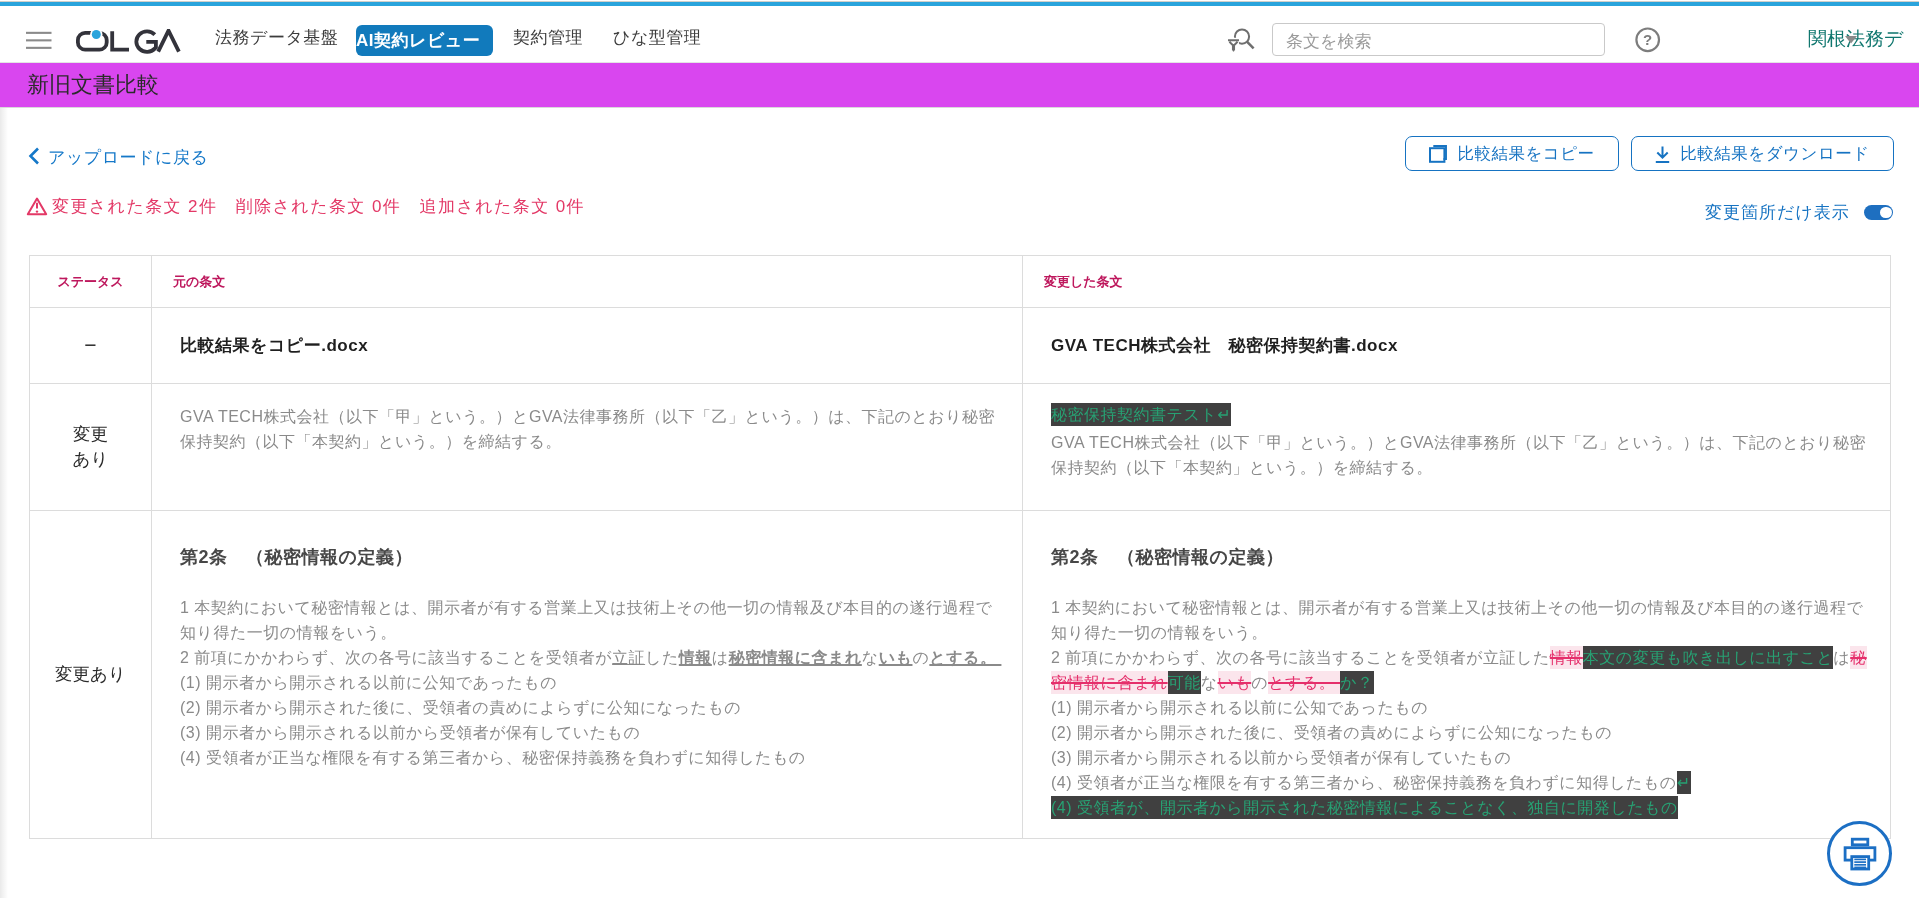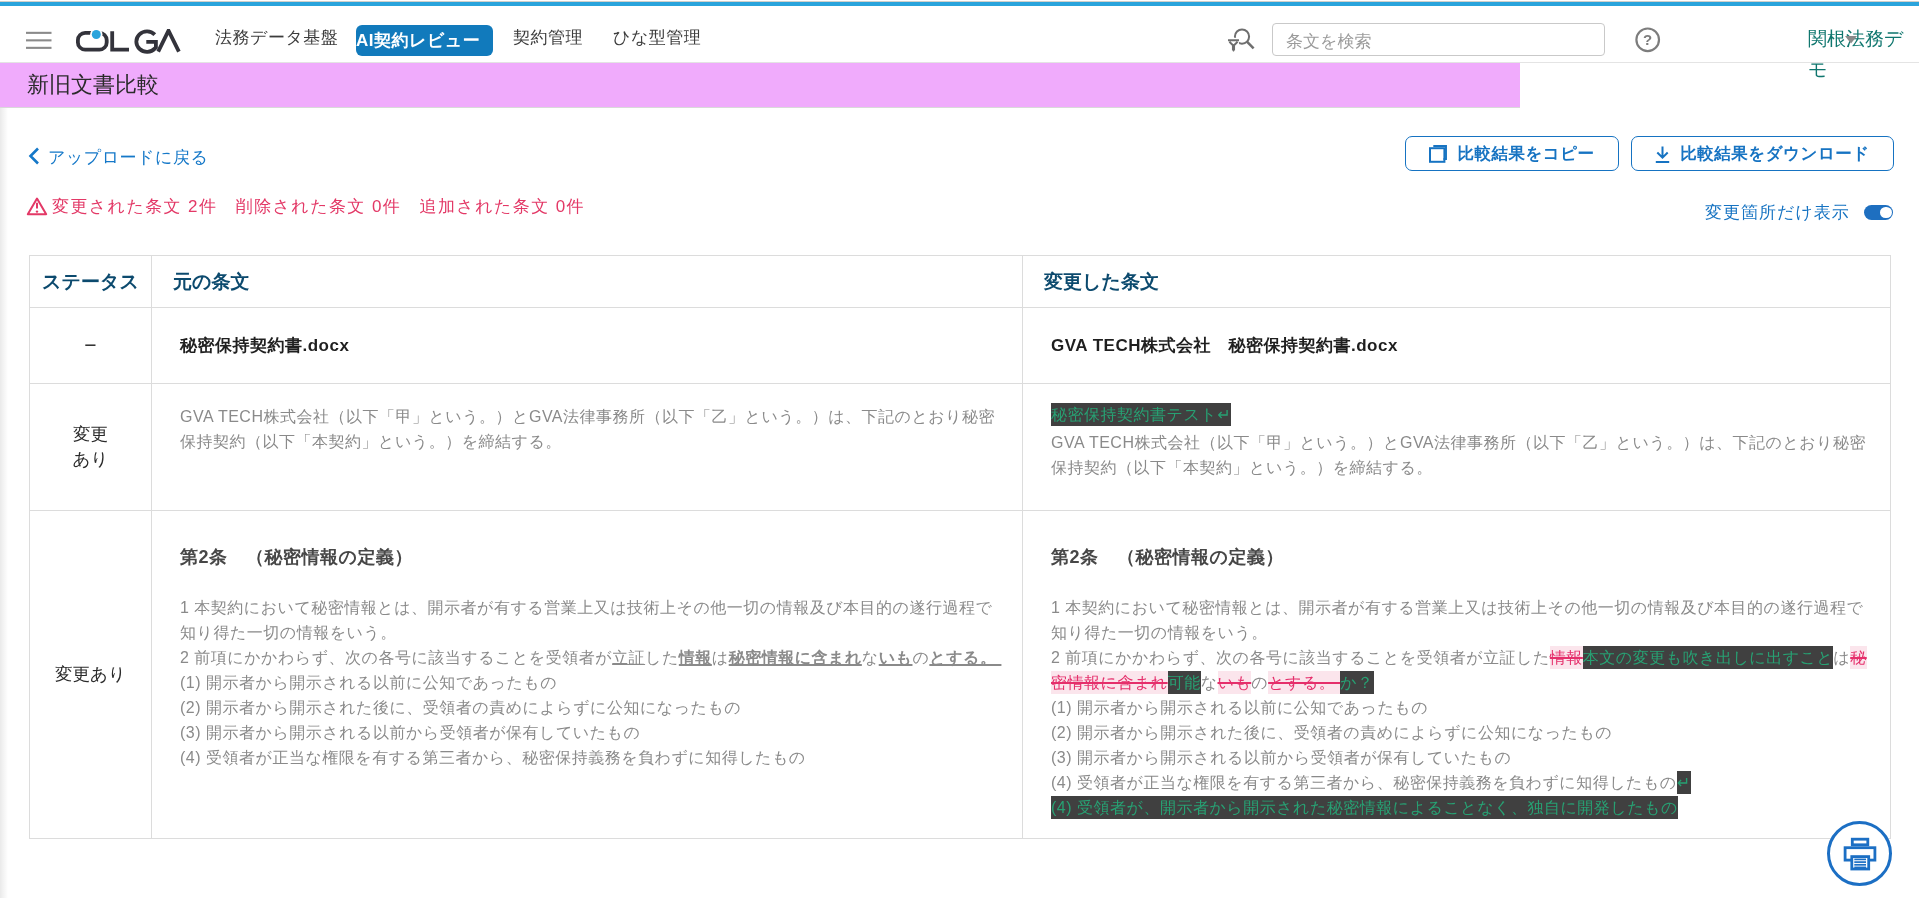--- a/index.html
+++ b/index.html
@@ -1,39 +1,39 @@
 <!DOCTYPE html>
 <html lang="ja"><head>
 <meta charset="utf-8">
 <style>
 html,body{margin:0;padding:0}
 body{width:1919px;height:898px;overflow:hidden;background:#fff;font-family:"Liberation Sans",sans-serif;color:#333;position:relative}
 .abs{position:absolute}
 
 #topbar{left:0;top:1px;width:1919px;height:6px;background:#2aa4dc;border-top:1px solid #d2cfca;box-sizing:border-box;height:7px}
 #nav{left:0;top:6px;width:1919px;height:56px;background:#fff;border-bottom:1px solid #e4e4e4}
-#titlebar{left:0;top:63px;width:1520px;height:44px;background:#f0abfc;border-bottom:1px solid #d9d9d9}
+#titlebar{left:0;top:63px;width:1919px;height:44px;background:#d946ef;border-bottom:1px solid #d9d9d9}
 #titlebar span{position:absolute;left:27px;top:7px;font-size:22px;color:#2b2b2b}
 #lshadow{left:0;top:108px;width:8px;height:790px;background:linear-gradient(to right,rgba(0,0,0,0.082),rgba(0,0,0,0))}
 .navlink{position:absolute;top:16px;font-size:17px;font-weight:400;color:#3c3c3c;line-height:31px;letter-spacing:0.5px}
 #pill{position:absolute;left:356px;top:19px;width:137px;height:31px;background:#117abc;border-radius:6px;color:#fff;font-size:17px;font-weight:700;text-align:left;line-height:31px;letter-spacing:0.5px}
 #searchbox{position:absolute;left:1272px;top:17px;width:331px;height:31px;border:1px solid #c9c9c9;border-radius:4px}
 #searchbox span{position:absolute;left:13px;top:6px;font-size:17px;color:#9b9b9b}
 #user{position:absolute;left:1808px;top:17px;font-size:19px;color:#0f766e;line-height:31px}
 
 .backlink{left:48px;top:146px;font-size:17px;color:#1578c8;letter-spacing:0.5px}
-.btn{position:absolute;top:136px;height:35px;border:1px solid #1673c2;border-radius:7px;background:#fff;color:#1673c2;font-size:16.5px;letter-spacing:0.5px;font-weight:700;display:flex;align-items:center;justify-content:center;box-sizing:border-box}
+.btn{position:absolute;top:136px;height:35px;border:1px solid #1673c2;border-radius:7px;background:#fff;color:#1673c2;font-size:16.5px;letter-spacing:0.5px;font-weight:400;display:flex;align-items:center;justify-content:center;box-sizing:border-box}
 .warn{left:52px;top:195px;font-size:17px;color:#e33866;letter-spacing:1.4px}
 .togglelabel{left:1705px;top:201px;font-size:17px;color:#1673c2;letter-spacing:1px}
 #toggle{left:1864px;top:205px;width:29px;height:14.5px;border-radius:7.5px;background:#1e6fc0}
 #toggle i{position:absolute;right:1.5px;top:1.5px;width:11.5px;height:11.5px;border-radius:6px;background:#fff}
 
 #tbl{left:29px;top:255px;width:1861px;border-collapse:collapse;table-layout:fixed}
 #tbl td,#tbl th{border:1px solid #dcdcdc;vertical-align:middle;box-sizing:border-box;overflow:hidden}
-#tbl th{font-size:19px;font-weight:700;color:#0c4a6e;text-align:left;padding:0 21px;white-space:nowrap}
+#tbl th{font-size:13px;font-weight:700;color:#be185d;text-align:left;padding:0 21px;white-space:nowrap}
 #tbl td{font-size:16px;line-height:25px;color:#8a8a8a;padding:0 28px;white-space:nowrap;letter-spacing:0.5px}
 #tbl td.st{text-align:center;font-weight:400;color:#2b2b2b;font-size:17.5px;letter-spacing:0;padding:0 5px}
 .fname{font-size:17px;font-weight:700;color:#1f1f1f}
 #tbl td.vtop{vertical-align:top;padding-top:20px}
 #tbl td.vtop3{vertical-align:top;padding-top:34px}
 .h3{font-weight:700;color:#474747;font-size:18px}
 .m{font-weight:700;text-decoration:underline;text-decoration-thickness:1.5px}
 .u{text-decoration:underline}
 .del{color:#e52f6b;background:#fbe5ec;text-decoration:line-through;text-decoration-thickness:1.5px;padding:3px 0}
 .ins{color:#27a173;background:#404040;text-decoration-thickness:1.5px;padding:3px 0}
@@ -127,21 +127,21 @@
       <col style="width:868px">
     </colgroup>
   <tbody>
       <tr style="height:52px">
     <th style="text-align:center;padding:0 5px">ステータス</th>
     <th>元の条文</th>
     <th>変更した条文</th>
   </tr>
   <tr style="height:76px">
     <td class="st" style="font-weight:400"><span style="font-size:21px">−</span></td>
-    <td><span class="fname">秘密保持契約書.docx</span></td>
+    <td><span class="fname">比較結果をコピー.docx</span></td>
     <td><span class="fname">GVA TECH株式会社　秘密保持契約書.docx</span></td>
   </tr>
   <tr style="height:127px">
     <td class="st">変更<br>あり</td>
     <td class="vtop">GVA TECH株式会社（以下「甲」という。）とGVA法律事務所（以下「乙」という。）は、下記のとおり秘密<br>保持契約（以下「本契約」という。）を締結する。</td>
     <td class="vtop" style="padding-top:16px"><span class="ins" style="line-height:30px">秘密保持契約書テスト↵</span><br>GVA TECH株式会社（以下「甲」という。）とGVA法律事務所（以下「乙」という。）は、下記のとおり秘密<br>保持契約（以下「本契約」という。）を締結する。</td>
   </tr>
   <tr style="height:328px">
     <td class="st">変更あり</td>
     <td class="vtop3"><span class="h3">第2条　（秘密情報の定義）</span><br><br>

